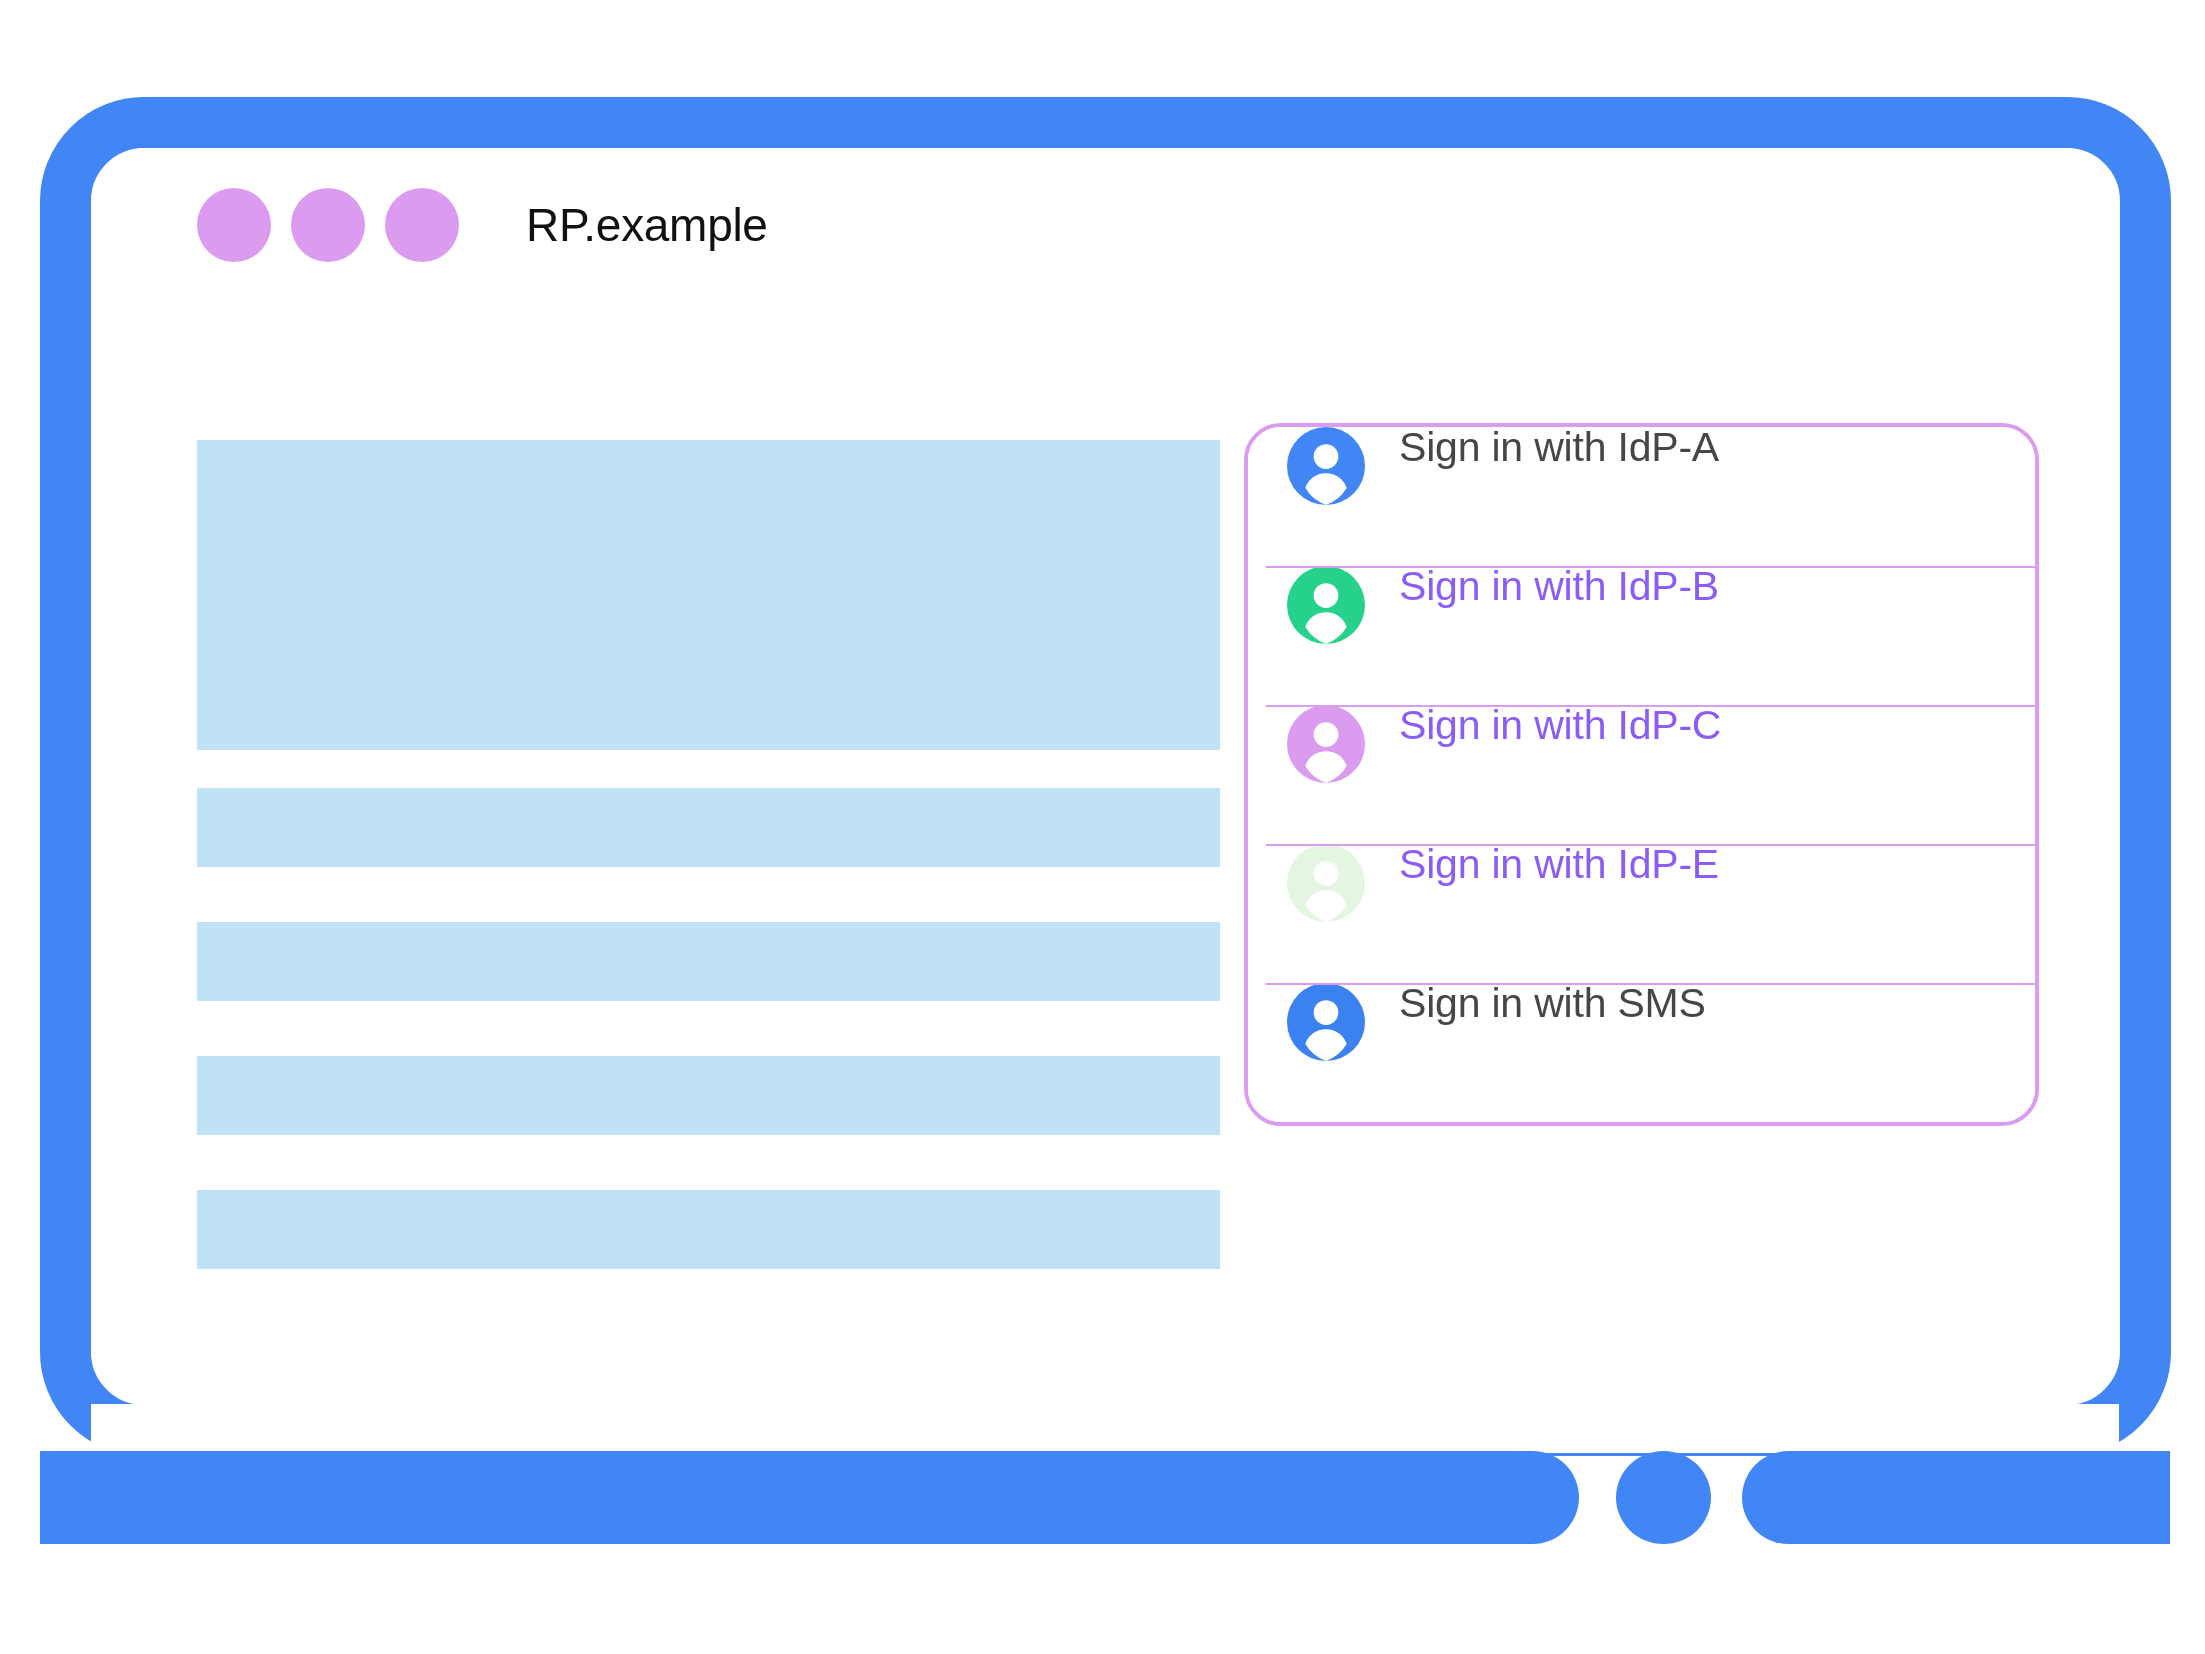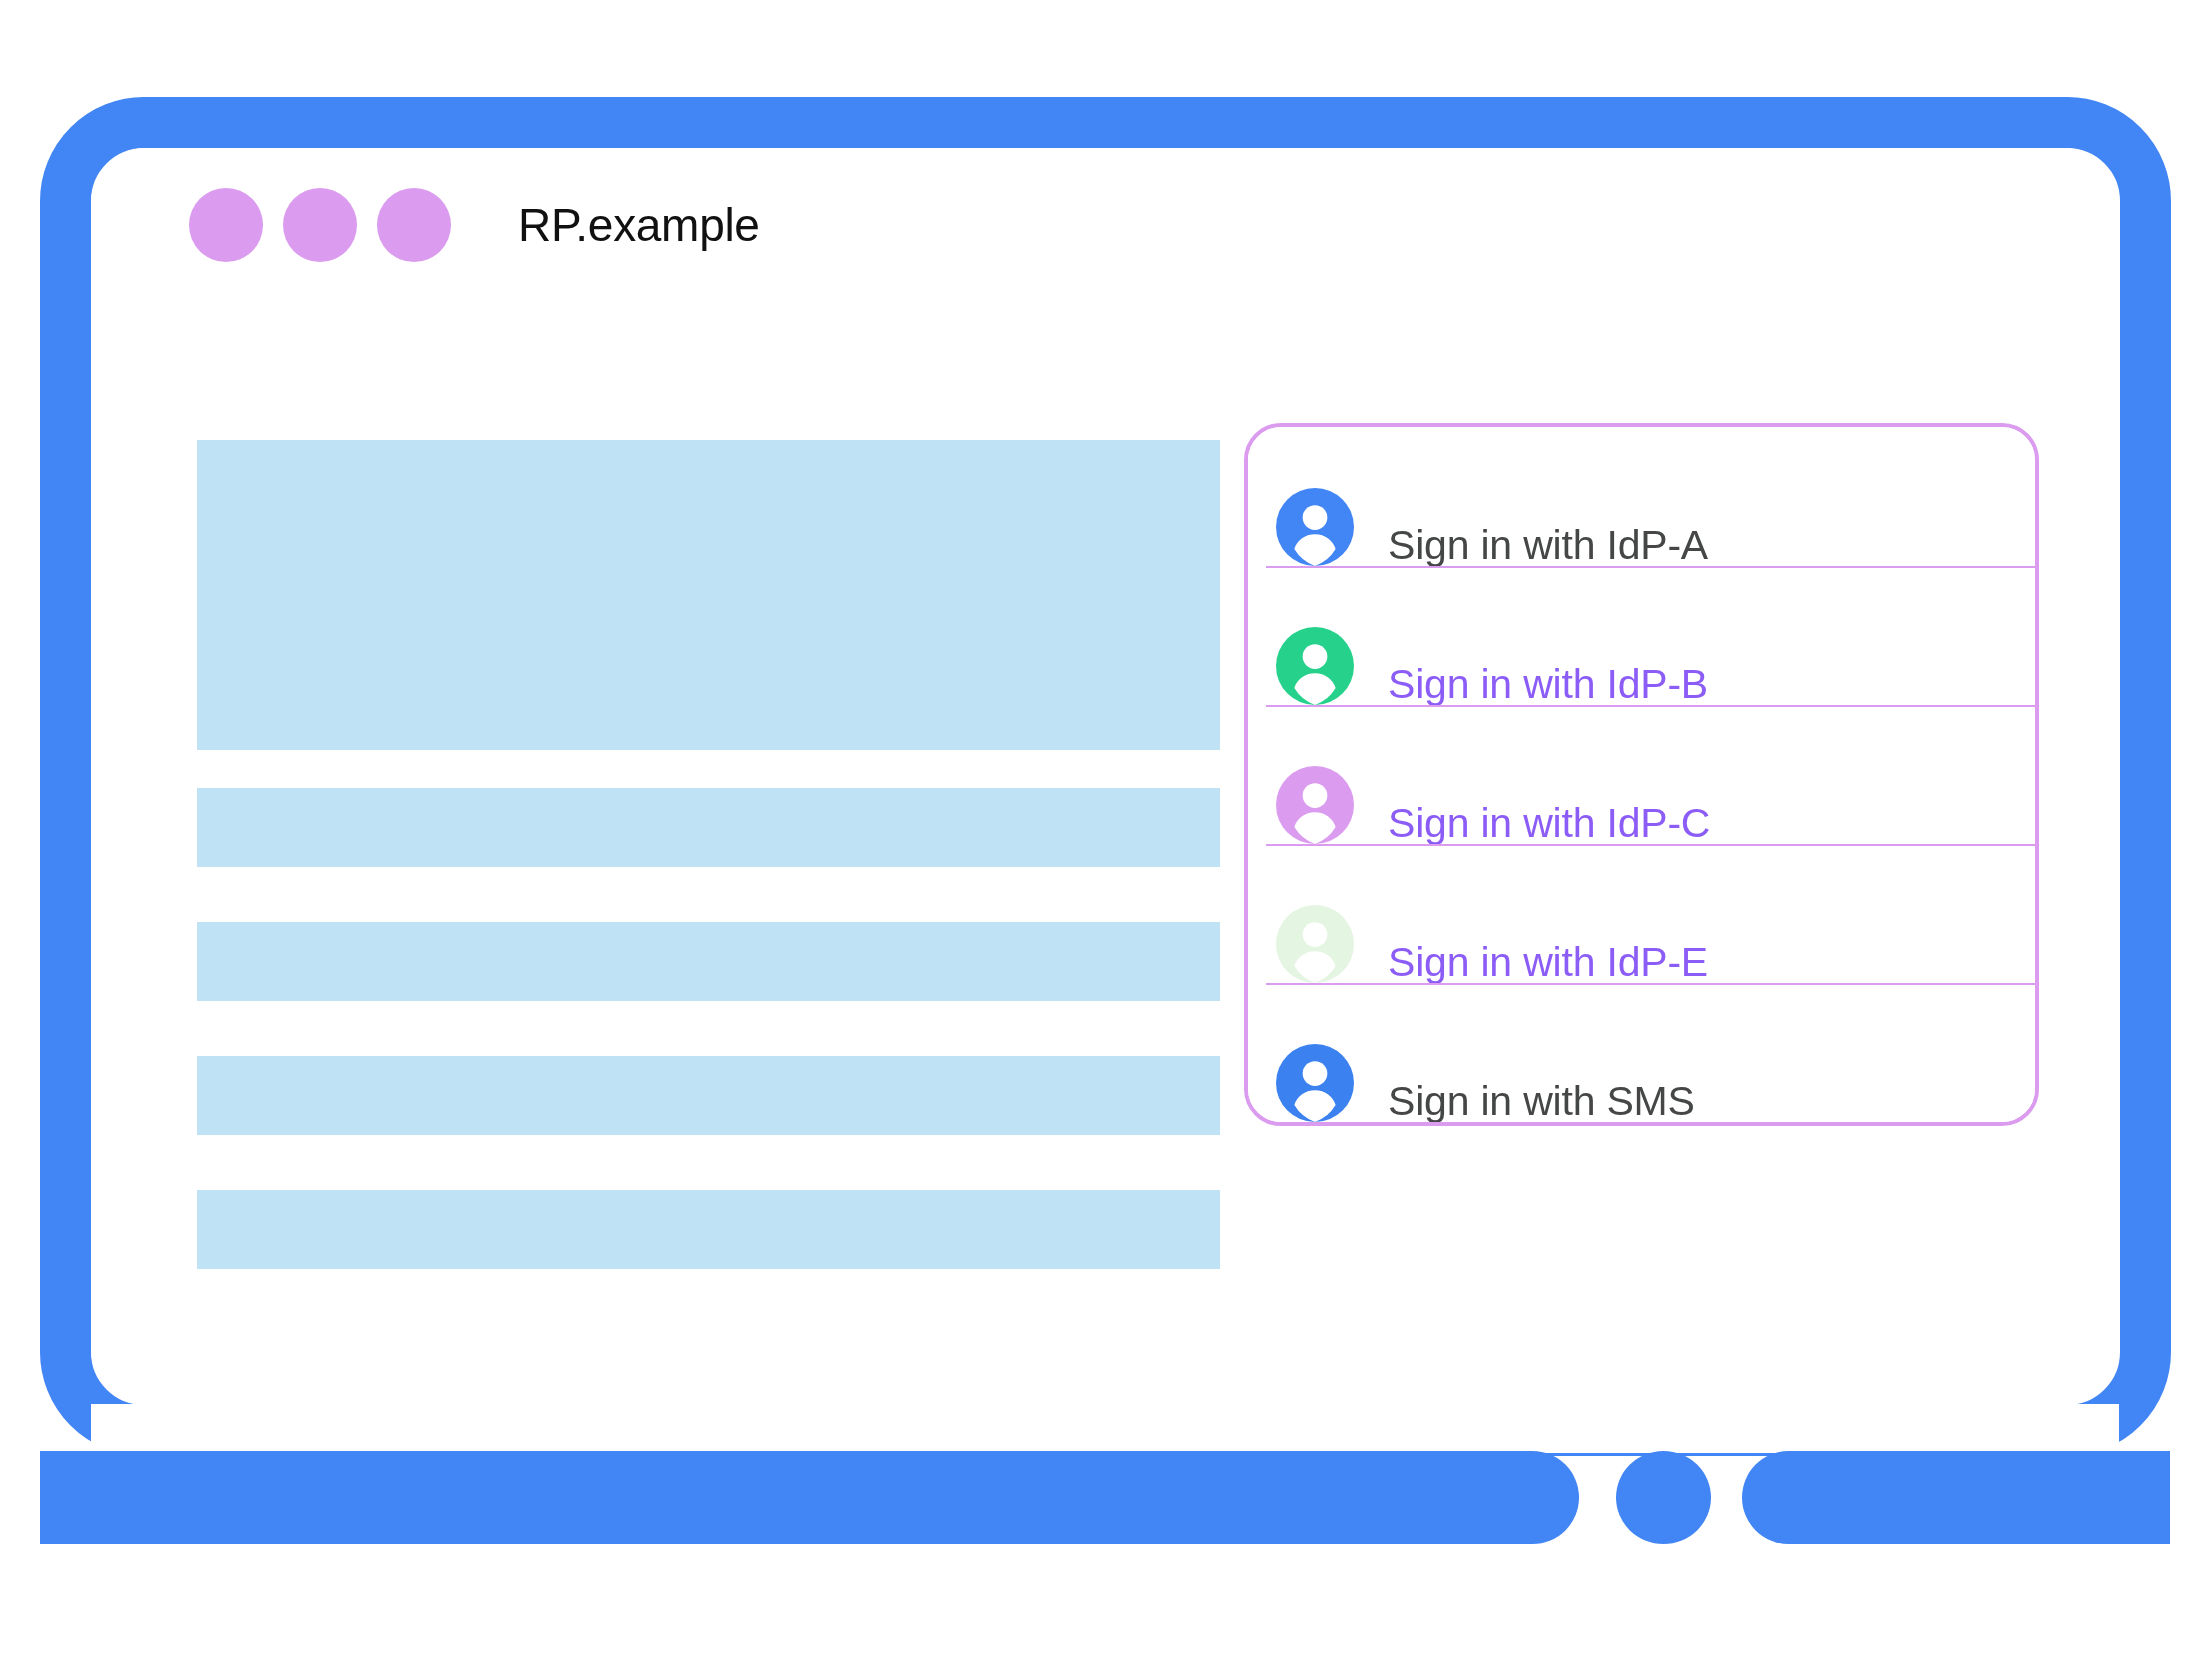--- a/index.html
+++ b/index.html
@@ -79,21 +79,21 @@
     width: 2028px;
     height: 1256px;
     background: #ffffff;
     border-radius: 55px;
     overflow: hidden;
   }
 
   
   .titlebar {
     position: absolute;
-    left: 4px;
+    left: 12px;
     top: 0;
     width: 100%;
     height: 154px;
     display: flex;
     align-items: center;
     padding-left: 94px;
   }
   .dot {
     width: 74px;
     height: 74px;
@@ -134,23 +134,23 @@
     border: 4.4px solid var(--dialog-border, #DB9BEF);
     border-radius: 37px;
     background: #ffffff;
     overflow: hidden;
   }
   .chooser-list { display: block; }
 
   .account-row {
     position: relative;
     display: flex;
-    align-items: flex-end;
+    align-items: flex-start;
     height: 139px;
-    padding-left: 28px;
+    padding-left: 39px;
     background: #ffffff;
     cursor: pointer;
   }
   .account-row + .account-row::before {
     content: "";
     position: absolute;
     left: 17.6px;
     right: 0;
     top: 0;
     height: 1.8px;

